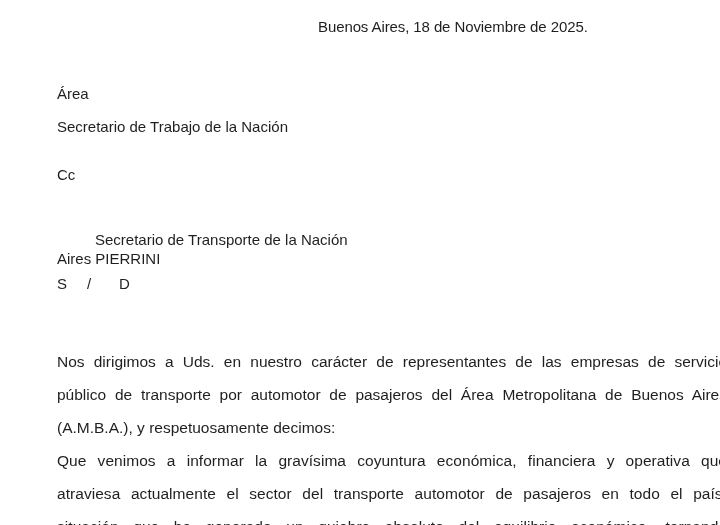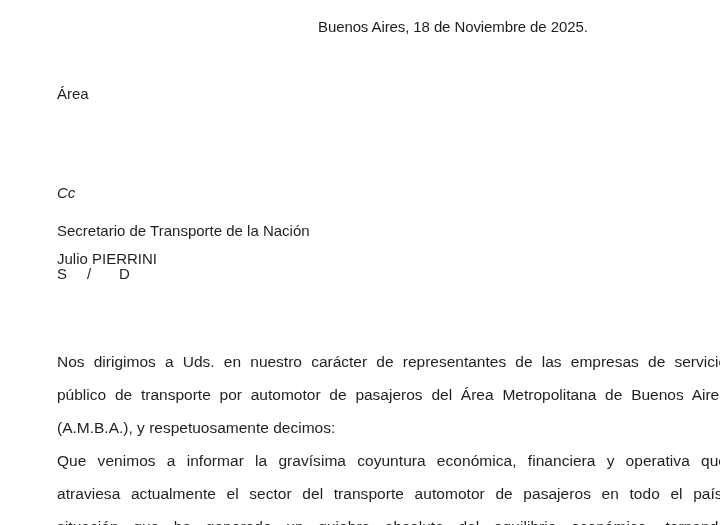--- a/index.html
+++ b/index.html
@@ -34,21 +34,21 @@
     .addr {
       position: absolute;
       left: 57px;
       font-size: 15px;
       line-height: 20px;
       white-space: nowrap;
     }
     .sd {
       position: absolute;
       left: 57px;
-      top: 264px;
+      top: 274px;
       font-size: 15px;
       line-height: 20px;
       white-space: nowrap;
     }
     .sd span { display: inline-block; }
     .sd .s { width: 30px; }
     .sd .slash { width: 32px; }
     .para {
       position: absolute;
       left: 57px;
@@ -73,23 +73,24 @@
     .p2 .line { letter-spacing: 0.05px; }
   </style>
 </head>
 <body>
 
 <div class="page">
 
   <div class="date">Buenos Aires, 18 de Noviembre de 2025.</div>
 
   <div class="addr" style="top:84px;">Área</div>
-  <div class="addr" style="top:183px;font-style:italic;">Cc</div>
-  <div class="addr" style="top:221px;">Secretario de Transporte de la Nación</div>
-  <div class="addr" style="top:249px;">Julio PIERRINI</div>
+  <div class="addr" style="top:117px;">Secretario de Trabajo de la Nación</div>
+  <div class="addr" style="top:165px;">Cc</div>
+  <div class="addr" style="top:230px;margin-left:38px;">Secretario de Transporte de la Nación</div>
+  <div class="addr" style="top:249px;">Aires PIERRINI</div>
 
   <div class="sd">
     <span class="s">S</span><span class="slash">/</span><span class="d">D</span>
   </div>
 
   <div class="para p1">
     <span class="line" style="width: 670px; white-space: normal; overflow: hidden;">Nos dirigimos a Uds. en nuestro carácter de representantes de las empresas de servicio</span>
     <span class="line" style="width: 670px; white-space: normal; overflow: hidden;">público de transporte por automotor de pasajeros del Área Metropolitana de Buenos Aires</span>
     <span class="line last" style="width: 670px; white-space: normal; overflow: hidden;">(A.M.B.A.),  y respetuosamente decimos:</span>
   </div>

